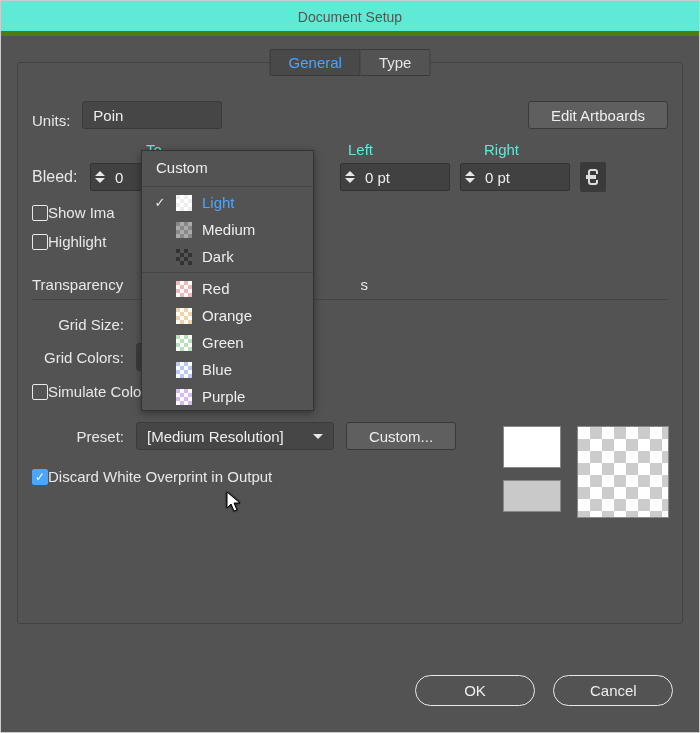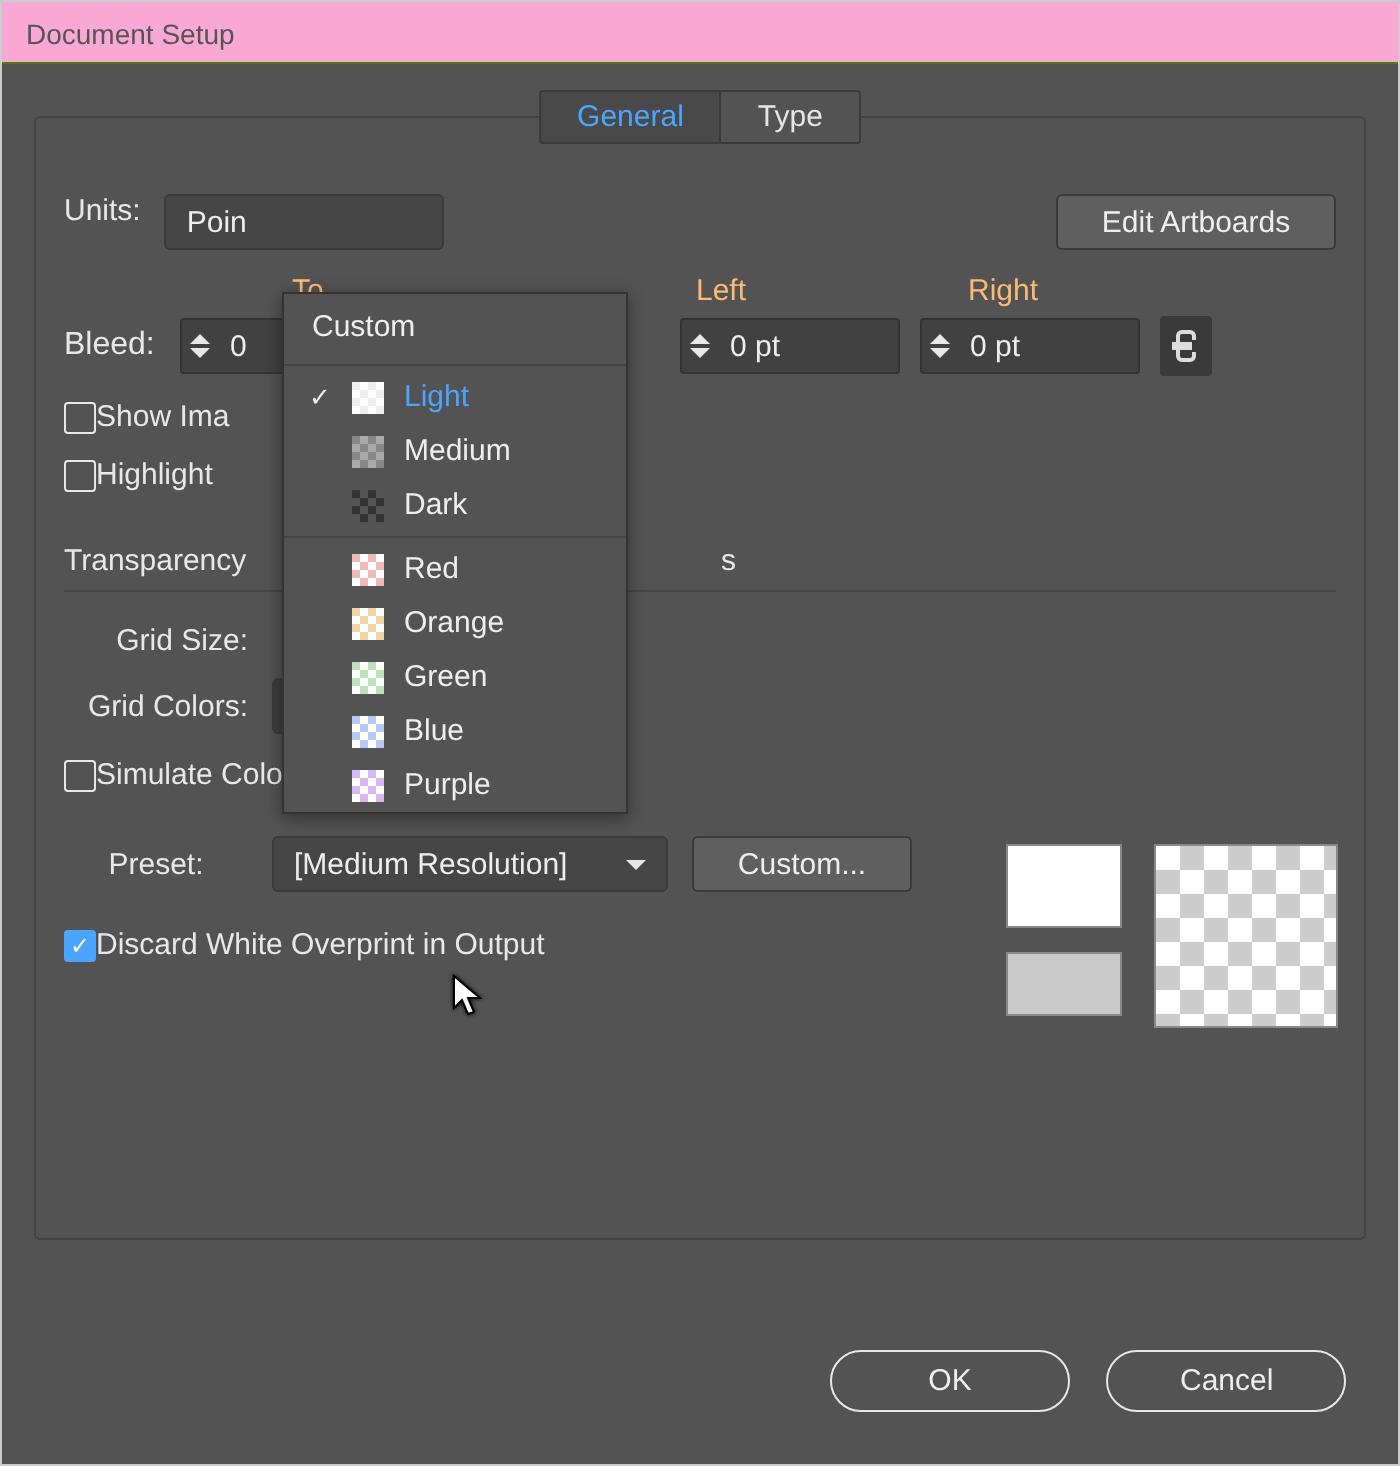--- a/index.html
+++ b/index.html
@@ -1,18 +1,18 @@
 <!DOCTYPE html>
 <html><head>
 <meta charset="utf-8">
 <style>
   * { box-sizing: border-box; margin: 0; padding: 0; font-family: -apple-system, "Segoe UI", Arial, sans-serif; }
   body { background: #fff; width: 700px; height: 733px; overflow: hidden; }
   .window { width: 700px; height: 733px; background: #fff; border: 1px solid #ccc; display: flex; flex-direction: column; }
-  .titlebar { background: #f9a8d4; padding: 8px 12px 6px; font-size: 14px; color: #555; border-bottom: 1px solid #4d7c0f; }
+  .titlebar { background: #5eead4; padding: 8px 12px 6px; font-size: 14px; color: #555; border-bottom: 5px solid #4d7c0f; text-align: center; }
   .content { flex: 1; background: #535353; padding: 16px; position: relative; }
   .panel { border: 1px solid #434343; border-radius: 3px; padding: 20px 14px 30px; height: 562px; margin-top: 10px; position: relative; }
 
   .tabs { position: absolute; top: -14px; left: 50%; transform: translateX(-50%); display: flex; }
   .tab { padding: 4px 18px; border: 1px solid #3a3a3a; background: #535353; color: #e5e5e5; font-size: 15px; cursor: pointer; }
   .tab.active { background: #494949; color: #4aa5ff; }
   .tab:first-child { border-radius: 2px 0 0 2px; }
   .tab:last-child { border-radius: 0 2px 2px 0; border-left: none; }
 
   .row { display: flex; align-items: center; gap: 12px; font-size: 15px; color: #e8e8e8; margin-bottom: 10px; }
@@ -31,21 +31,21 @@
 
   .spinner { display: inline-flex; flex-direction: column; justify-content: center; width: 14px; height: 26px; }
   .spin-up, .spin-dn { width: 0; height: 0; border-left: 5px solid transparent; border-right: 5px solid transparent; margin: 1px 0; }
   .spin-up { border-bottom: 5px solid #e8e8e8; }
   .spin-dn { border-top: 5px solid #e8e8e8; }
 
   .num-wrap { display: flex; align-items: center; background: #414141; border: 1px solid #333; padding: 0 6px 0 4px; border-radius: 2px; height: 28px; width: 110px; gap: 6px;}
   .num-val { flex:1; color: #eee; font-size:15px; }
 
   .bleed-head { display:flex; gap: 26px; margin-left: 114px; margin-top: 12px;}
-  .bleed-head span { width: 110px; color: #fdba74; font-size:15px;}
+  .bleed-head span { width: 110px; color: #5eead4; font-size:15px;}
   .bleed-row { display:flex; align-items:center; gap:10px; margin-top:4px;}
   .link-icon { width:26px; height:30px; background:#3a3a3a; display:flex;align-items:center;justify-content:center; border-radius:2px; color:#ddd; font-size:16px;}
 
   .check-row { display:flex; align-items:center; gap:0; color:#e8e8e8; font-size:15px; margin-top:12px; cursor:pointer;}
   .checkbox { width:16px; height:16px; border:1.5px solid #e8e8e8; border-radius:2px; display:flex; align-items:center; justify-content:center; background:transparent;}
   .checkbox.checked { background:#4aa5ff; border-color:#4aa5ff; color:#fff; font-size:12px; line-height:1;}
 
   .section-hr { border:none; border-top:1px solid #454545; margin: 6px 0;}
   .section-title { color:#e8e8e8; font-size:15px;}
 
@@ -91,21 +91,21 @@
   <div class="content">
 
     <div class="panel">
 
       <div class="tabs">
         <div class="tab active"><span>General</span></div>
         <div class="tab"><span>Type</span></div>
       </div>
 
       <div class="row" style="margin-top:18px; justify-content:space-between;">
-        <div style="display:flex; align-items:flex-start; gap:12px;">
+        <div style="display:flex; align-items:flex-end; gap:12px;">
           <span class="label">Units:</span>
           <div class="select" style="width:140px;">
             <span>Poin</span>
           </div>
         </div>
         <div class="btn" style="width:140px;">
           <span>Edit Artboards</span>
         </div>
       </div>
 
@@ -182,21 +182,21 @@
           <span class="chev"></span>
         </div>
       </div>
 
       <div class="check-row">
         <span class="checkbox"></span>
         <span>Simulate Colored Paper</span>
       </div>
 
       <div class="row" style="margin-top:22px;">
-        <span class="label" style="width:92px; text-align:center;">Preset:</span>
+        <span class="label" style="width:92px; text-align:right;">Preset:</span>
         <div class="select preset-select">
           <span>[Medium Resolution]</span>
           <span class="chev"></span>
         </div>
         <div class="btn" style="width:110px;">
           <span>Custom...</span>
         </div>
       </div>
 
       <div class="check-row" style="margin-top:18px;">

